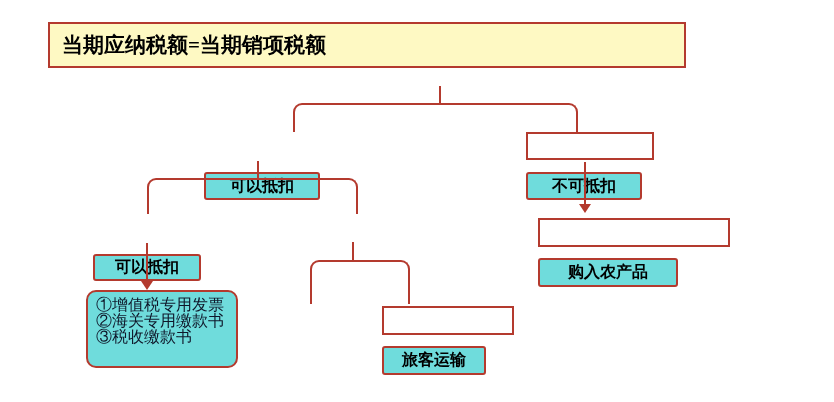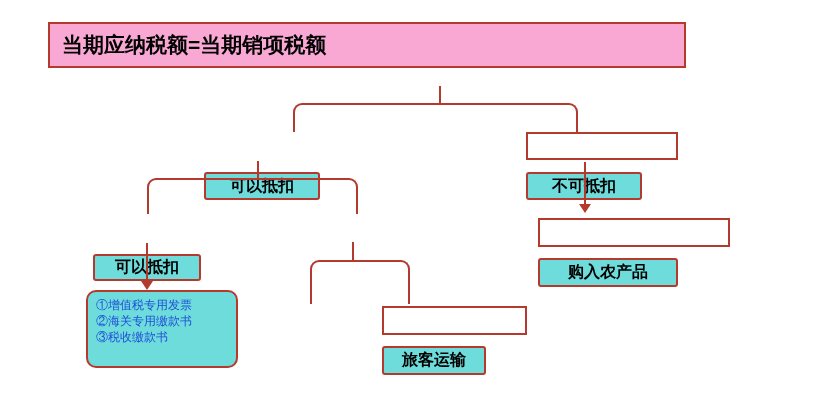--- a/index.html
+++ b/index.html
@@ -15,27 +15,28 @@
     width: 834px;
     height: 402px;
     background: #ffffff;
     overflow: hidden;
   }
   .title-box {
     position: absolute;
     left: 48px; top: 22px;
     width: 638px; height: 46px;
     border: 2px solid var(--red);
-    background: #f9a8d4;
+    background: #fef9c3;
     display: flex; align-items: center;
     padding: 0 12px;
     font-size: 21px;
     font-weight: bold;
     color: #000;
     white-space: nowrap;
+    font-family: Liberation Serif, serif;
   }
   .title-box .red-part { color: var(--title-red); }
 
   .node {
     position: absolute;
     background: var(--cyan);
     border: 2px solid var(--red);
     border-radius: 3px;
     display: flex; align-items: center; justify-content: center;
     font-size: 16px;
@@ -77,44 +78,44 @@
   }
 
   .list-box {
     position: absolute;
     left: 86px; top: 290px;
     width: 152px; height: 78px;
     background: var(--cyan);
     border: 2px solid var(--red);
     border-radius: 10px;
     padding: 5px 2px 5px 8px;
-    font-size: 12px;
+    font-size: 16px;
     line-height: 16px;
-    color: #1d4ed8;
+    color: #0f172a;
     white-space: nowrap;
   }
   .list-box .item { display: block; }
 </style>
 </head>
 <body>
 
 <div id="canvas">
 
   <div class="title-box">
     <span>当期应纳税额=当期销项税额</span>
   </div>
 
   <div class="vline" style="left:439px; top:86px; height:17px;"></div>
   <div class="bracket" style="left:293px; top:103px; width:285px; height:29px;"></div>
 
   <div class="node" style="left:204px; top:132px; width:116px; height:28px;">
     <span>可以抵扣</span>
   </div>
 
-  <div class="outer" style="left:526px; top:132px; width:152px; height:28px;">
+  <div class="outer" style="left:526px; top:132px; width:128px; height:28px;">
     <div class="node" style="width:116px;">
       <span>不可抵扣</span>
     </div>
   </div>
 
   <div class="vline" style="left:257px; top:161px; height:17px;"></div>
   <div class="bracket" style="left:147px; top:178px; width:211px; height:36px;"></div>
 
   <div class="node" style="left:93px; top:214px; width:108px; height:27px;">
     <span>可以抵扣</span>
@@ -136,19 +137,19 @@
   <div class="list-box">
     <span class="item">①增值税专用发票</span>
     <span class="item">②海关专用缴款书</span>
     <span class="item">③税收缴款书</span>
   </div>
 
   <div class="vline" style="left:352px; top:242px; height:18px;"></div>
   <div class="bracket" style="left:310px; top:260px; width:100px; height:44px;"></div>
 
 
-  <div class="outer" style="left:382px; top:306px; width:145px; height:29px;">
+  <div class="outer" style="left:382px; top:306px; width:132px; height:29px;">
     <div class="node" style="width:104px;">
       <span>旅客运输</span>
     </div>
   </div>
 
 </div>
 
 </body></html>

